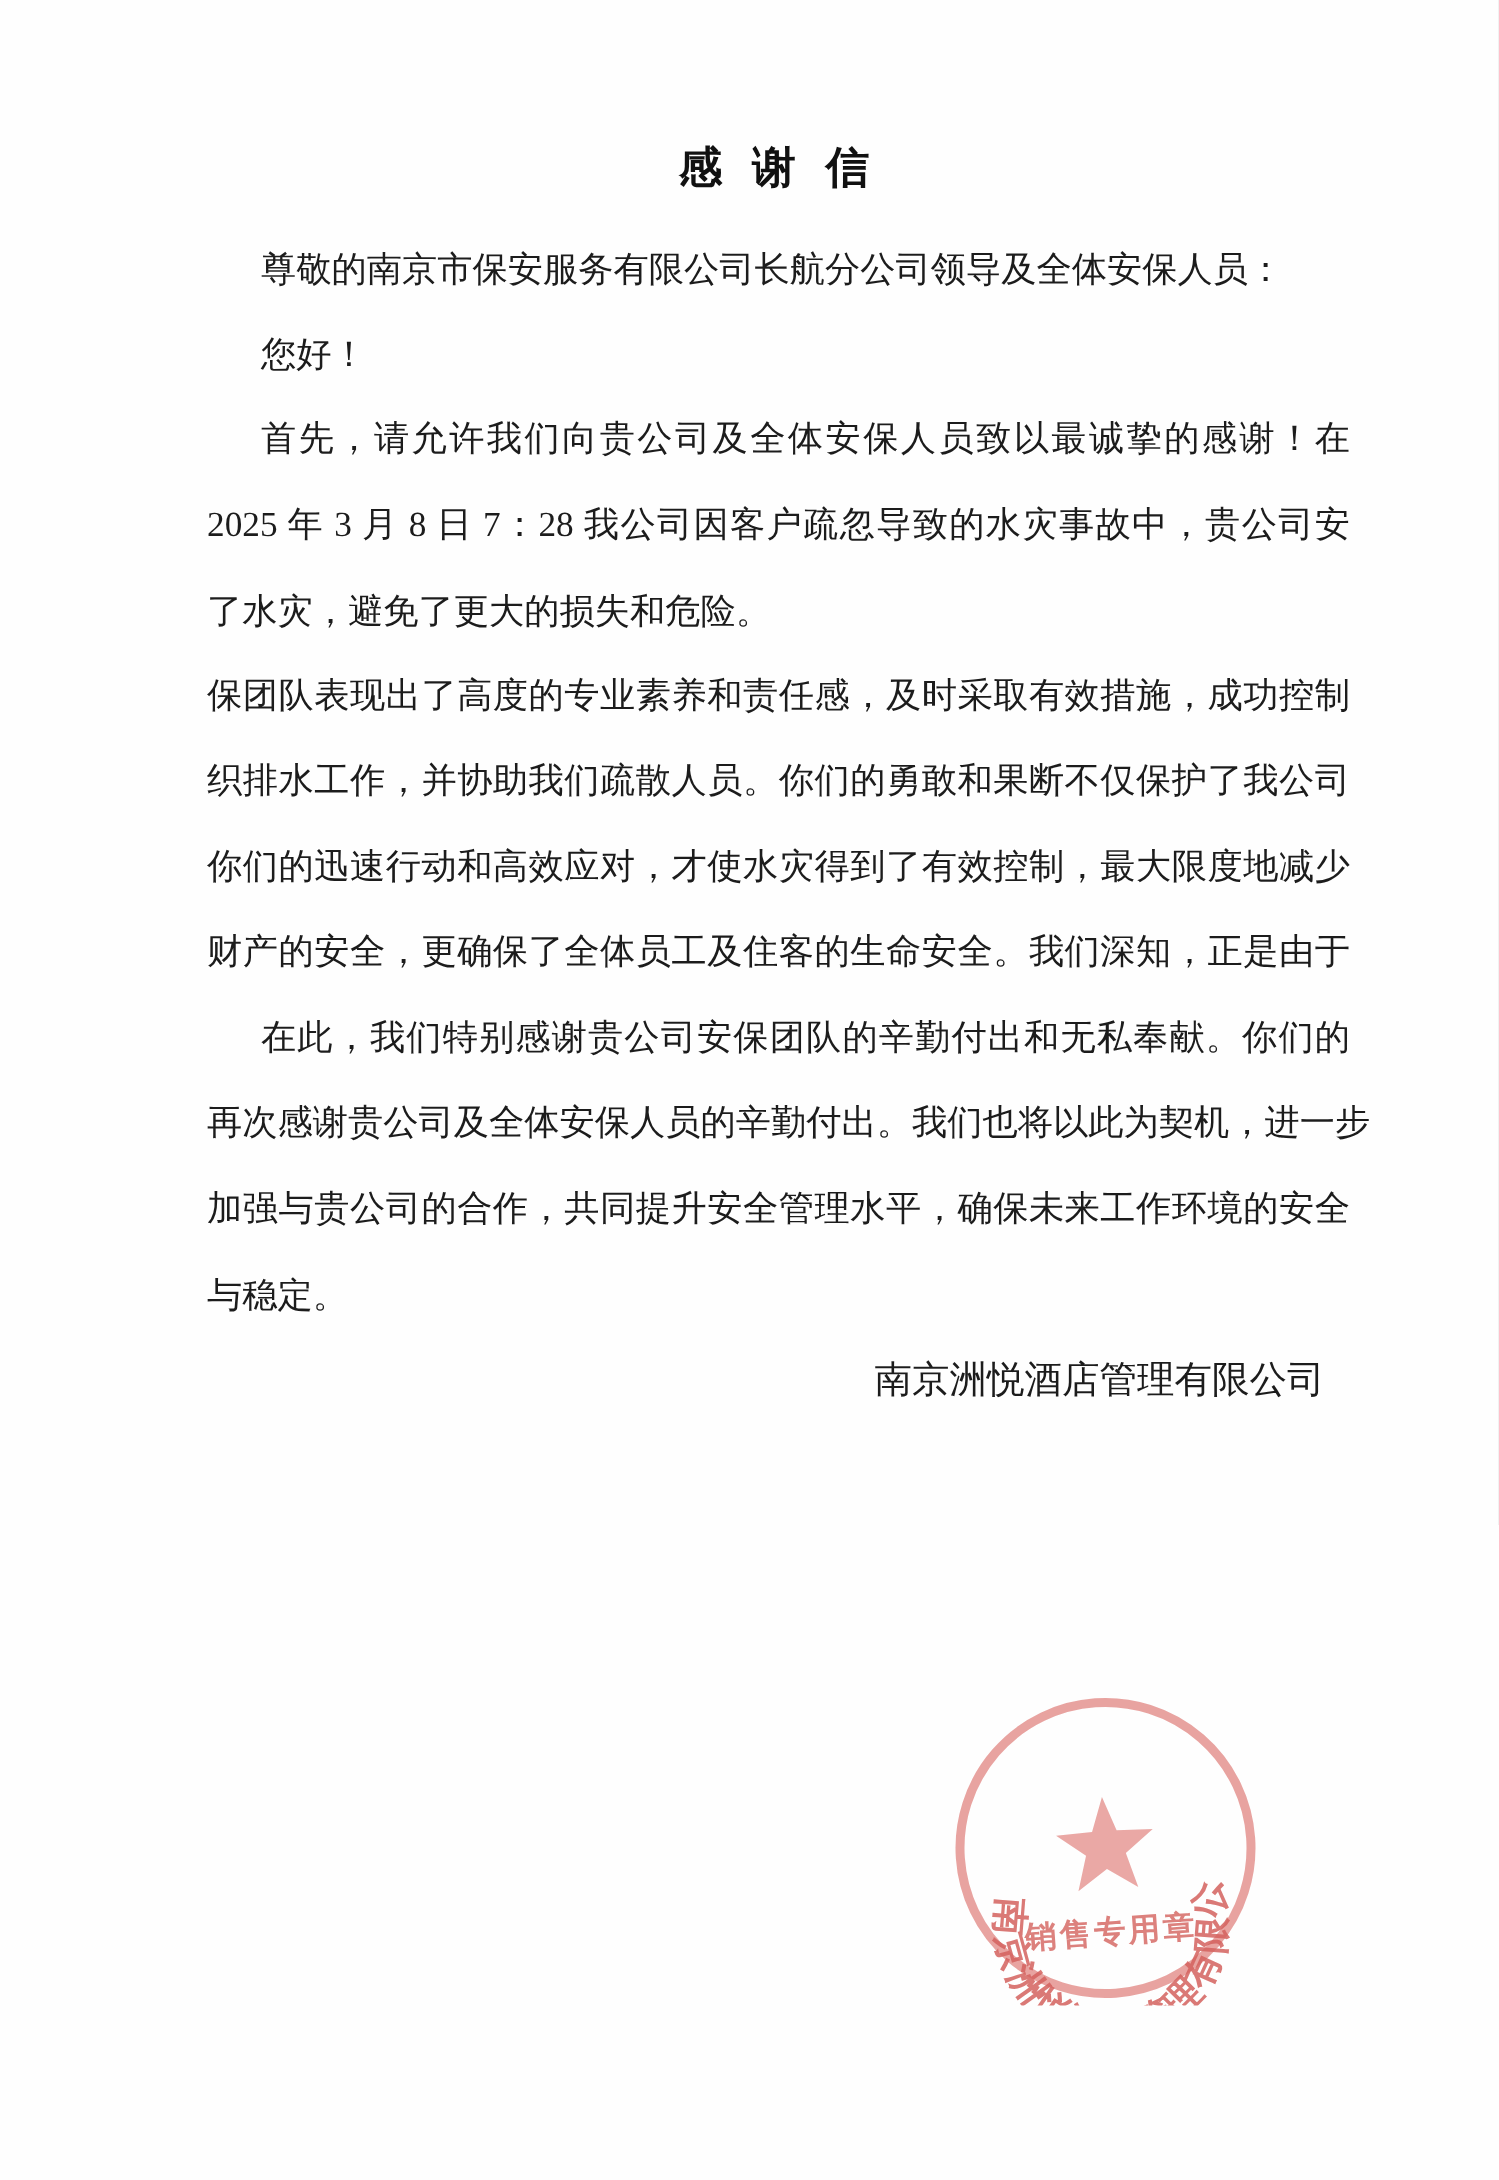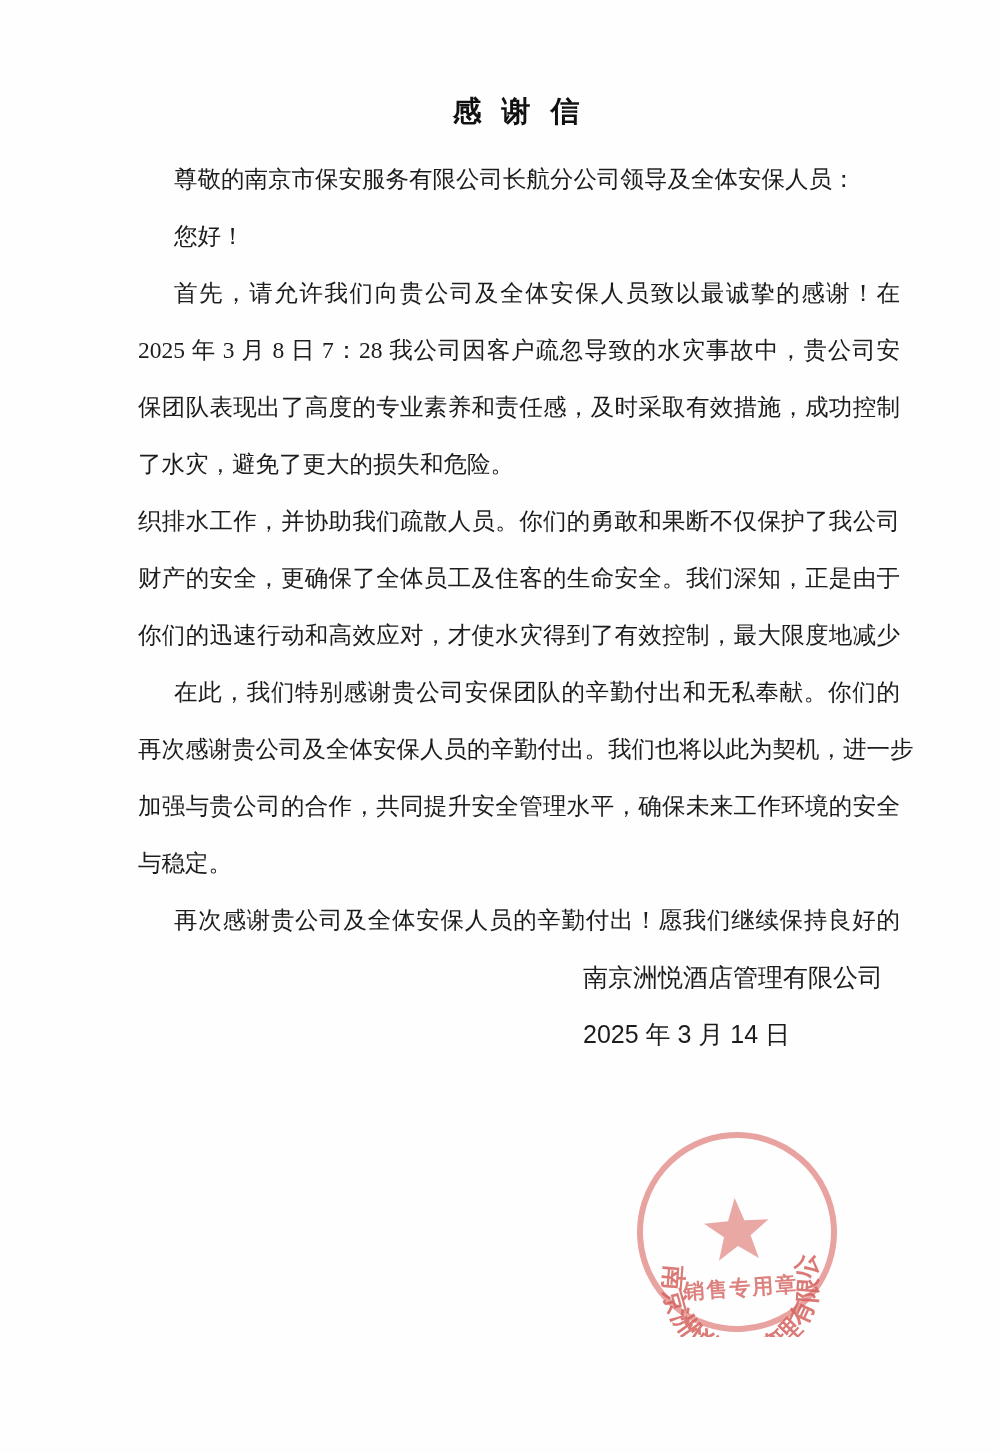--- a/index.html
+++ b/index.html
@@ -63,44 +63,42 @@
 
   <div class="title">感 谢 信</div>
 
   <div class="body-block">
     <div class="line ind">尊敬的南京市保安服务有限公司长航分公司领导及全体安保人员：</div>
     <div class="line ind">您好！</div>
 
     <div>
       <div class="line ind fill">首先，请允许我们向贵公司及全体安保人员致以最诚挚的感谢！在</div>
       <div class="line fill">2025 年 3 月 8 日 7：28 我公司因客户疏忽导致的水灾事故中，贵公司安</div>
+      <div class="line">了水灾，避免了更大的损失和危险。</div>
       <div class="line fill">保团队表现出了高度的专业素养和责任感，及时采取有效措施，成功控制</div>
-      <div class="line">了水灾，避免了更大的损失和危险。</div>
     </div>
 
     <div>
       <div class="line fill">织排水工作，并协助我们疏散人员。你们的勇敢和果断不仅保护了我公司</div>
+      <div class="line fill">你们的迅速行动和高效应对，才使水灾得到了有效控制，最大限度地减少</div>
       <div class="line fill">财产的安全，更确保了全体员工及住客的生命安全。我们深知，正是由于</div>
-      <div class="line fill">你们的迅速行动和高效应对，才使水灾得到了有效控制，最大限度地减少</div>
     </div>
 
     <div>
       <div class="line ind fill">在此，我们特别感谢贵公司安保团队的辛勤付出和无私奉献。你们的</div>
       <div class="line fill">再次感谢贵公司及全体安保人员的辛勤付出。我们也将以此为契机，进一步</div>
       <div class="line fill">加强与贵公司的合作，共同提升安全管理水平，确保未来工作环境的安全</div>
       <div class="line">与稳定。</div>
     </div>
 
     <div>
-      <div class="line ind fill">再次感谢贵公司及全体安保人员的辛勤付出！愿我们继续保持良好的</div>
     </div>
 
 
     <div class="line sig">南京洲悦酒店管理有限公司</div>
-    <div class="line sig">2025 年 3 月 14 日</div>
   </div>
 
   <svg class="stamp" viewBox="0 0 210 210" aria-hidden="true">
     <g transform="rotate(-4 105 105)">
       <circle cx="105" cy="105" r="97" fill="none" stroke="#e08480" stroke-width="6" opacity="0.75"></circle>
       <polygon points="105,71 113.2,93.7 137.3,94.5 118.3,109.3 125,132.5 105,119 85,132.5 91.7,109.3 72.7,94.5 96.8,93.7" fill="#e5928e" opacity="0.8"></polygon>
       <path id="sealArc" d="M 33.6 131 A 76 76 0 1 0 176.4 131" fill="none"></path>
       <text font-size="25" font-weight="600" fill="#d4625e" opacity="0.85" letter-spacing="1.5" font-family="Liberation Sans, DejaVu Sans, sans-serif">
         <textPath href="#sealArc" startOffset="2">南京洲悦酒店管理有限公司</textPath>
       </text>

